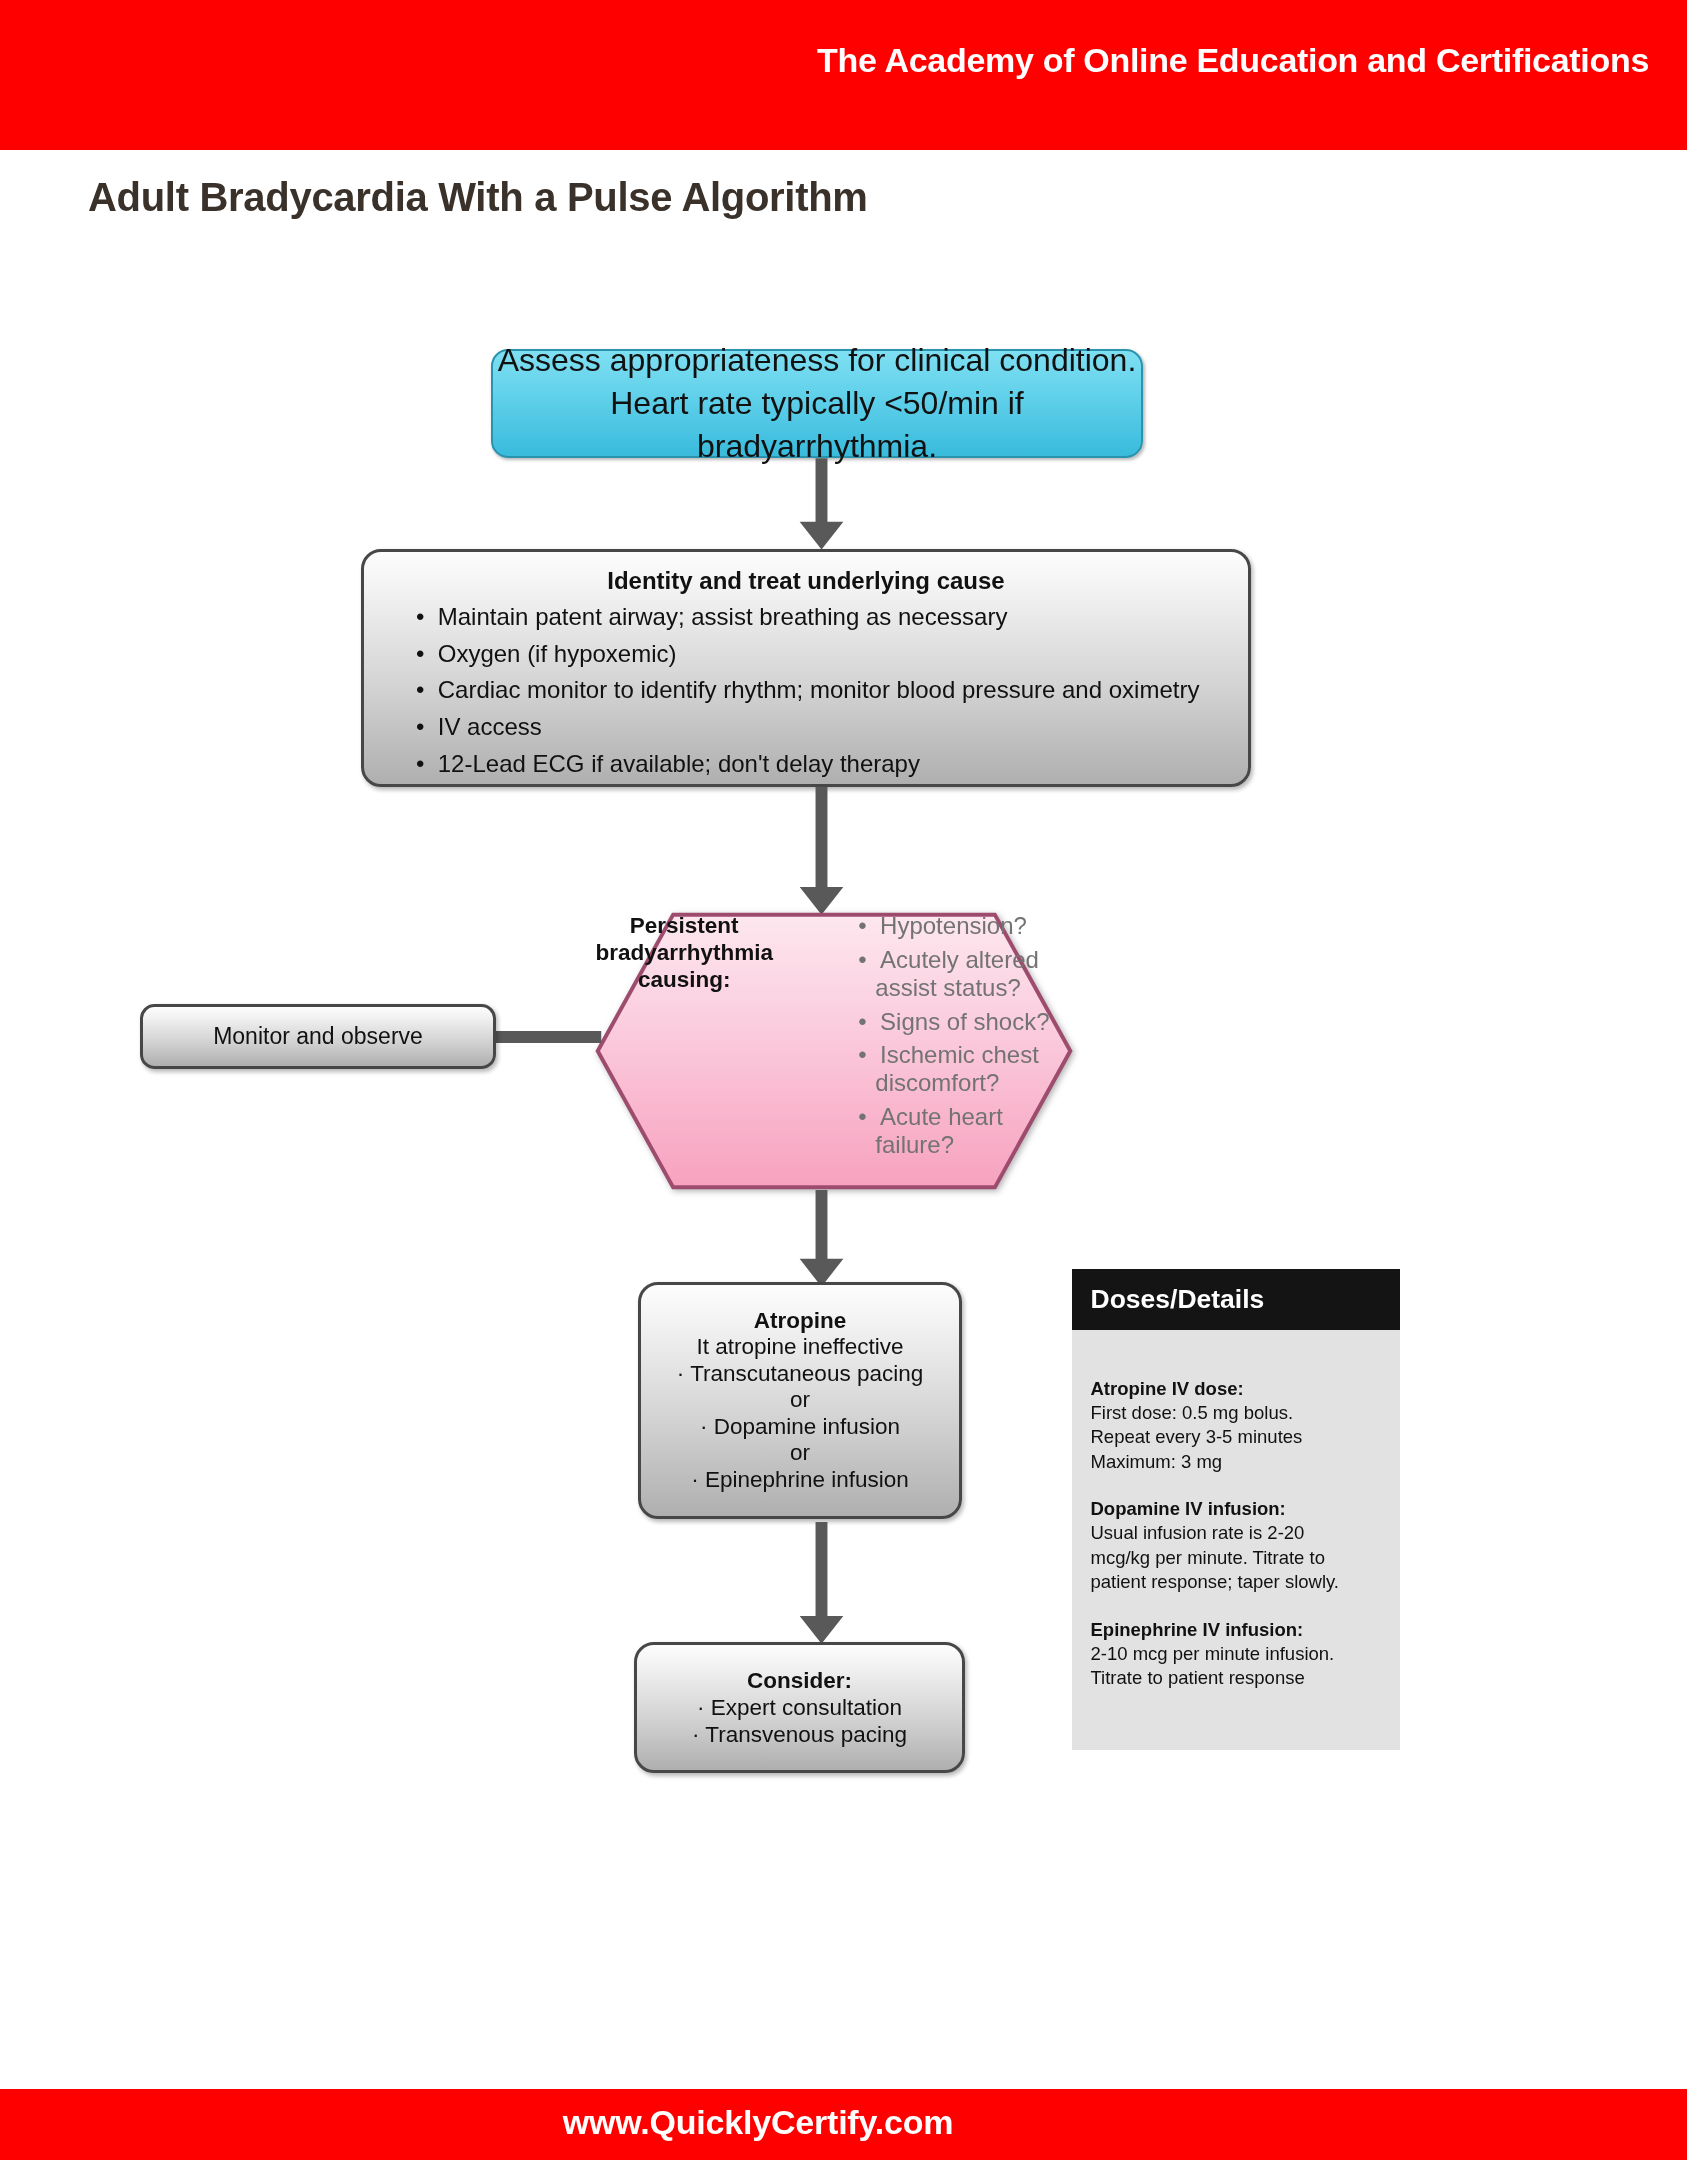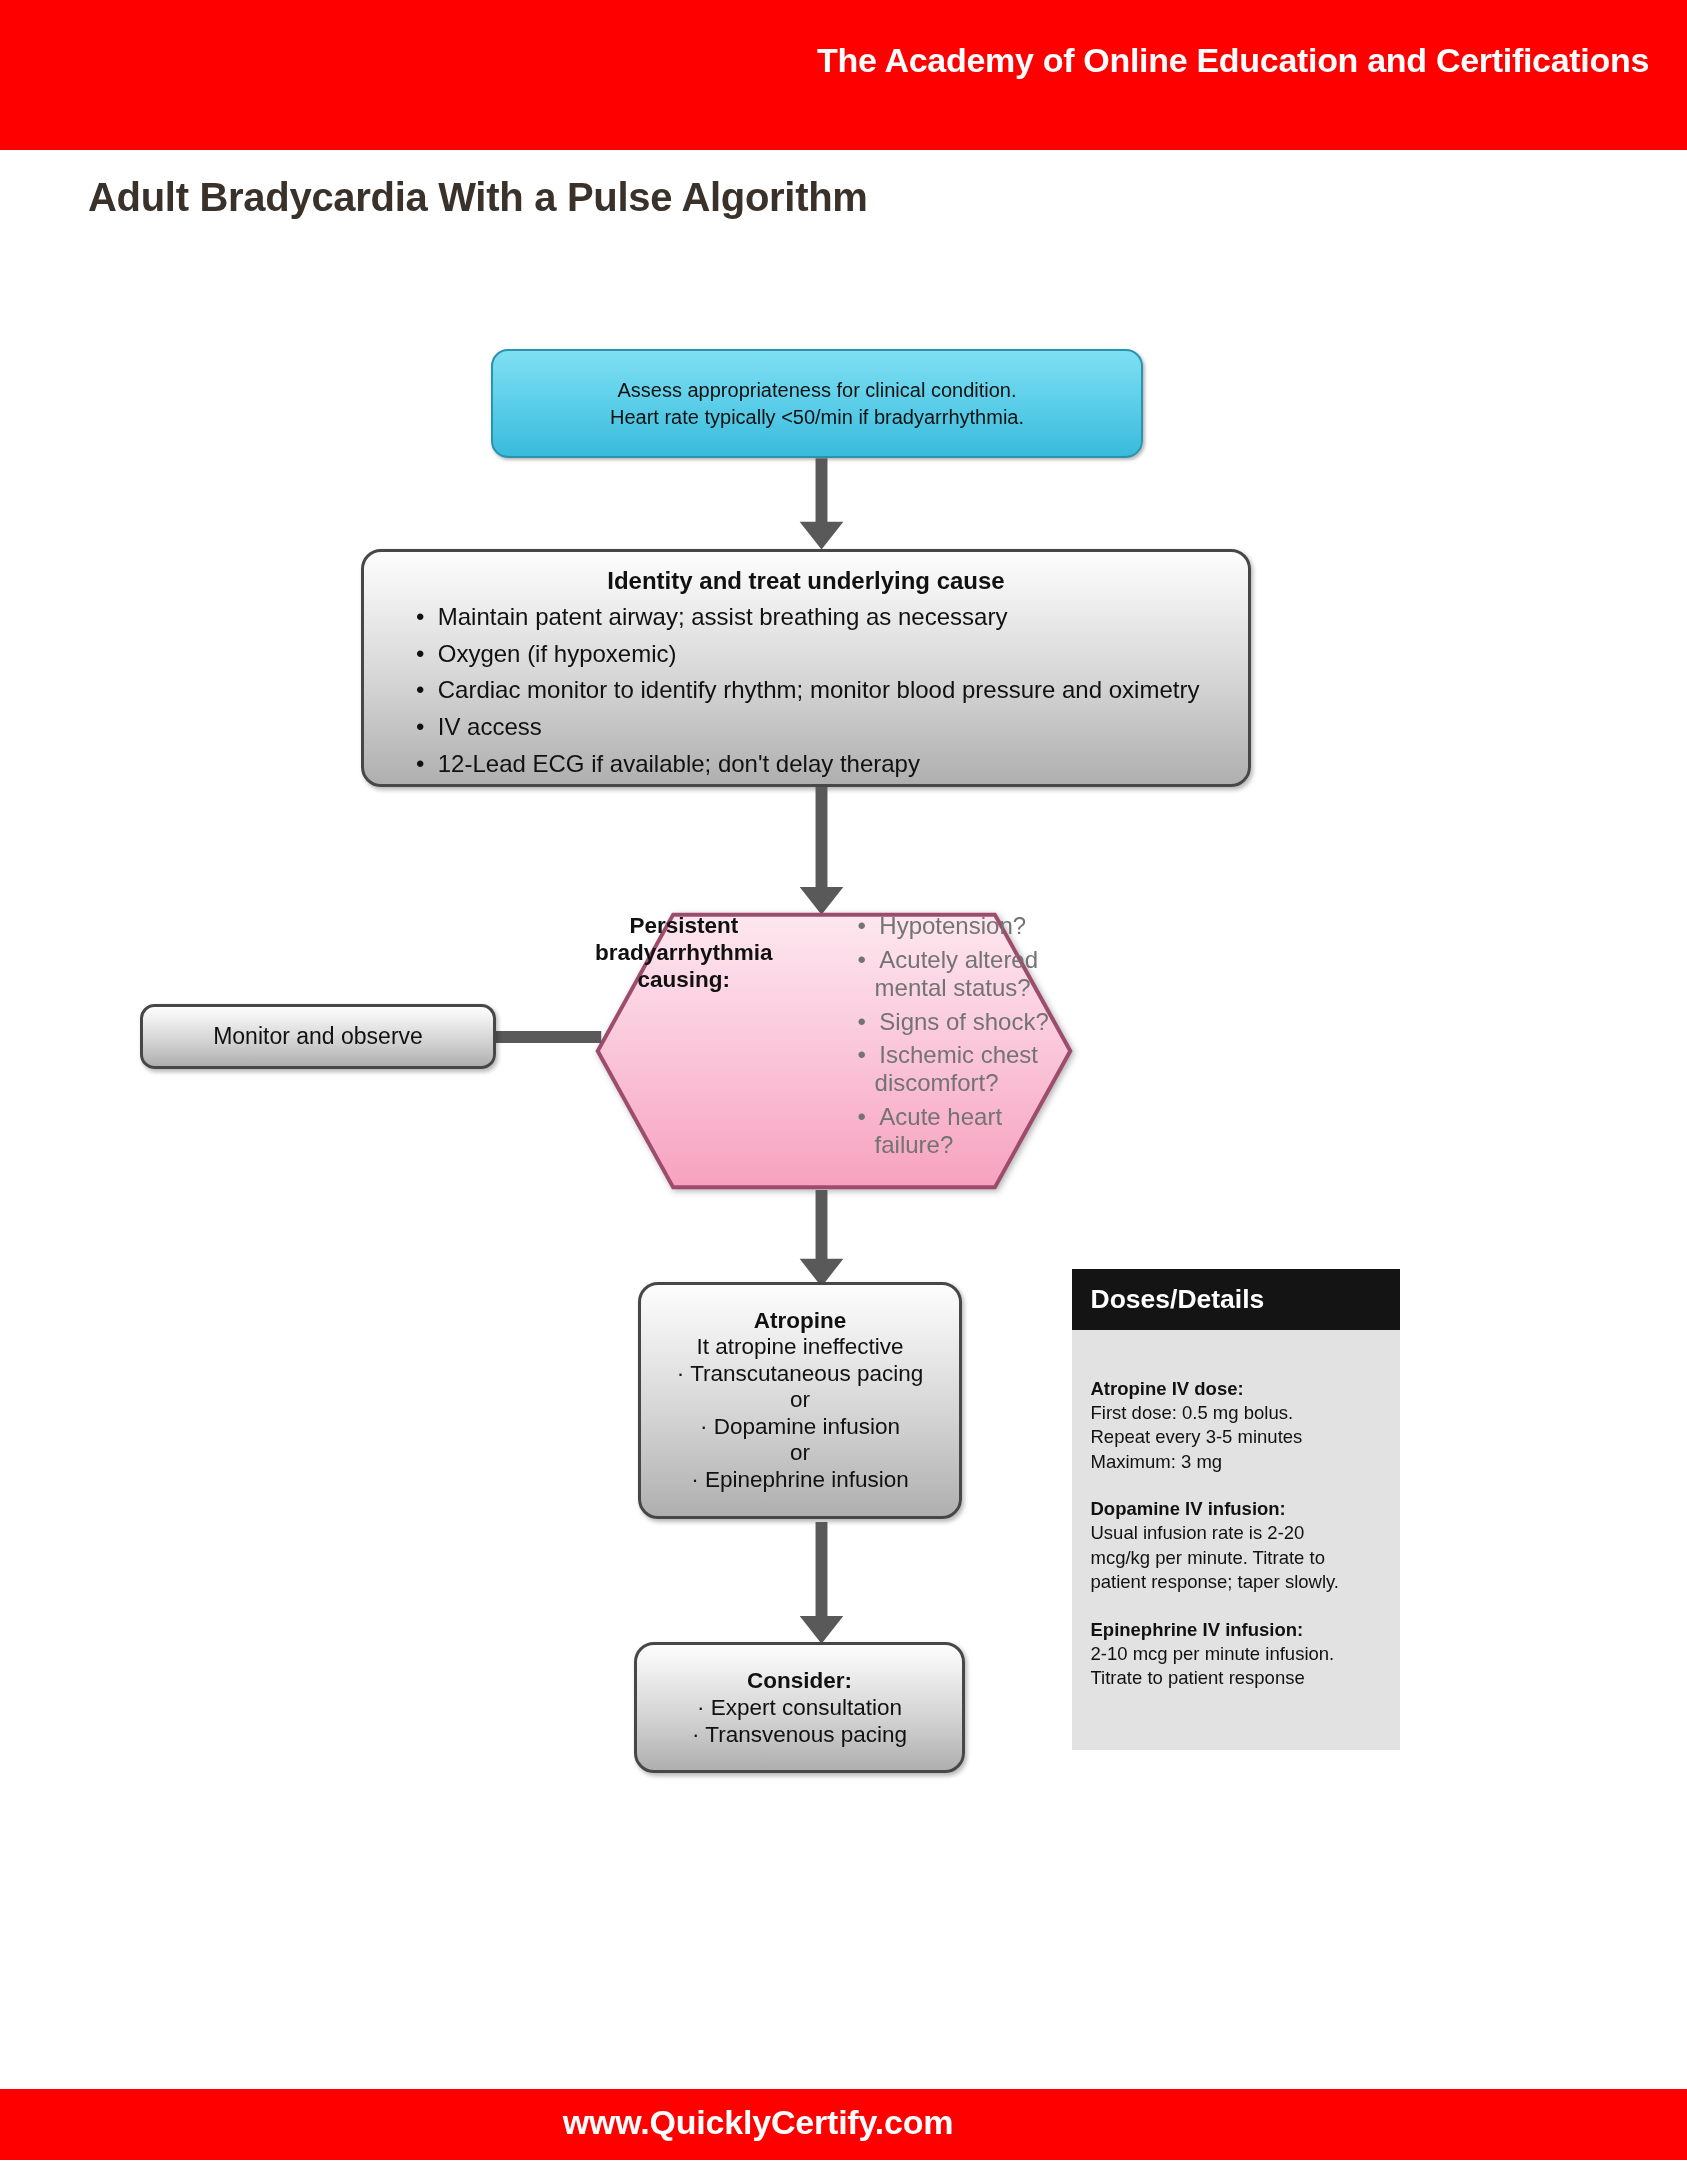--- a/index.html
+++ b/index.html
@@ -43,21 +43,21 @@
   .node{position:absolute;box-sizing:border-box;}
 
   .blue-box{
     left:491px;top:349px;width:652px;height:109px;
     background:linear-gradient(180deg,#7FDFF2 0%,#5FD0EA 45%,#39BBDC 100%);
     border:2.6px solid #2A93AE;border-radius:17px;
     box-shadow:1.3px 2px 3.3px rgba(0,0,0,.28);
     display:flex;align-items:center;justify-content:center;
   }
   .blue-box .txt{
-    text-align:center;color:#111111;font-size:20px;line-height:1.34;
+    text-align:center;color:#111111;font-size:32px;line-height:1.34;
   }
 
   .gray-box{
     background:linear-gradient(180deg,#FDFDFD 0%,#F1F1F1 18%,#D3D3D3 58%,#AFAFAF 100%);
     border:3.3px solid #474747;border-radius:20px;
     box-shadow:2px 2.6px 4px rgba(0,0,0,.28);
   }
 
   .box-cause{left:361px;top:549px;width:890px;height:238px;}
   .box-cause .inner{padding:14.6px 0 0 0;}
@@ -196,21 +196,21 @@
       <polygon points="118,4 604,4 718,210 604,416 118,416 4,210" fill="url(#hexgrad)" stroke="#9E4C6E" stroke-width="6"></polygon>
     </svg>
   </div>
   <div class="hex-text">
     <div class="hd">
       <div>Persistent</div>
       <div>bradyarrhythmia causing:</div>
     </div>
     <ul>
       <li>Hypotension?</li>
-      <li>Acutely altered mental status?</li>
+      <li>Acutely altered assist status?</li>
       <li>Signs of shock?</li>
       <li>Ischemic chest discomfort?</li>
       <li>Acute heart failure?</li>
     </ul>
   </div>
 
   <div class="arrow" style="left:443px;top:1016px;">
     <svg width="159" height="42" viewBox="0 0 240 64">
       <path d="M240,23 L240,41 L66,41 L66,61 L3,32 L66,3 L66,23 Z" fill="#595959"></path>
     </svg>

